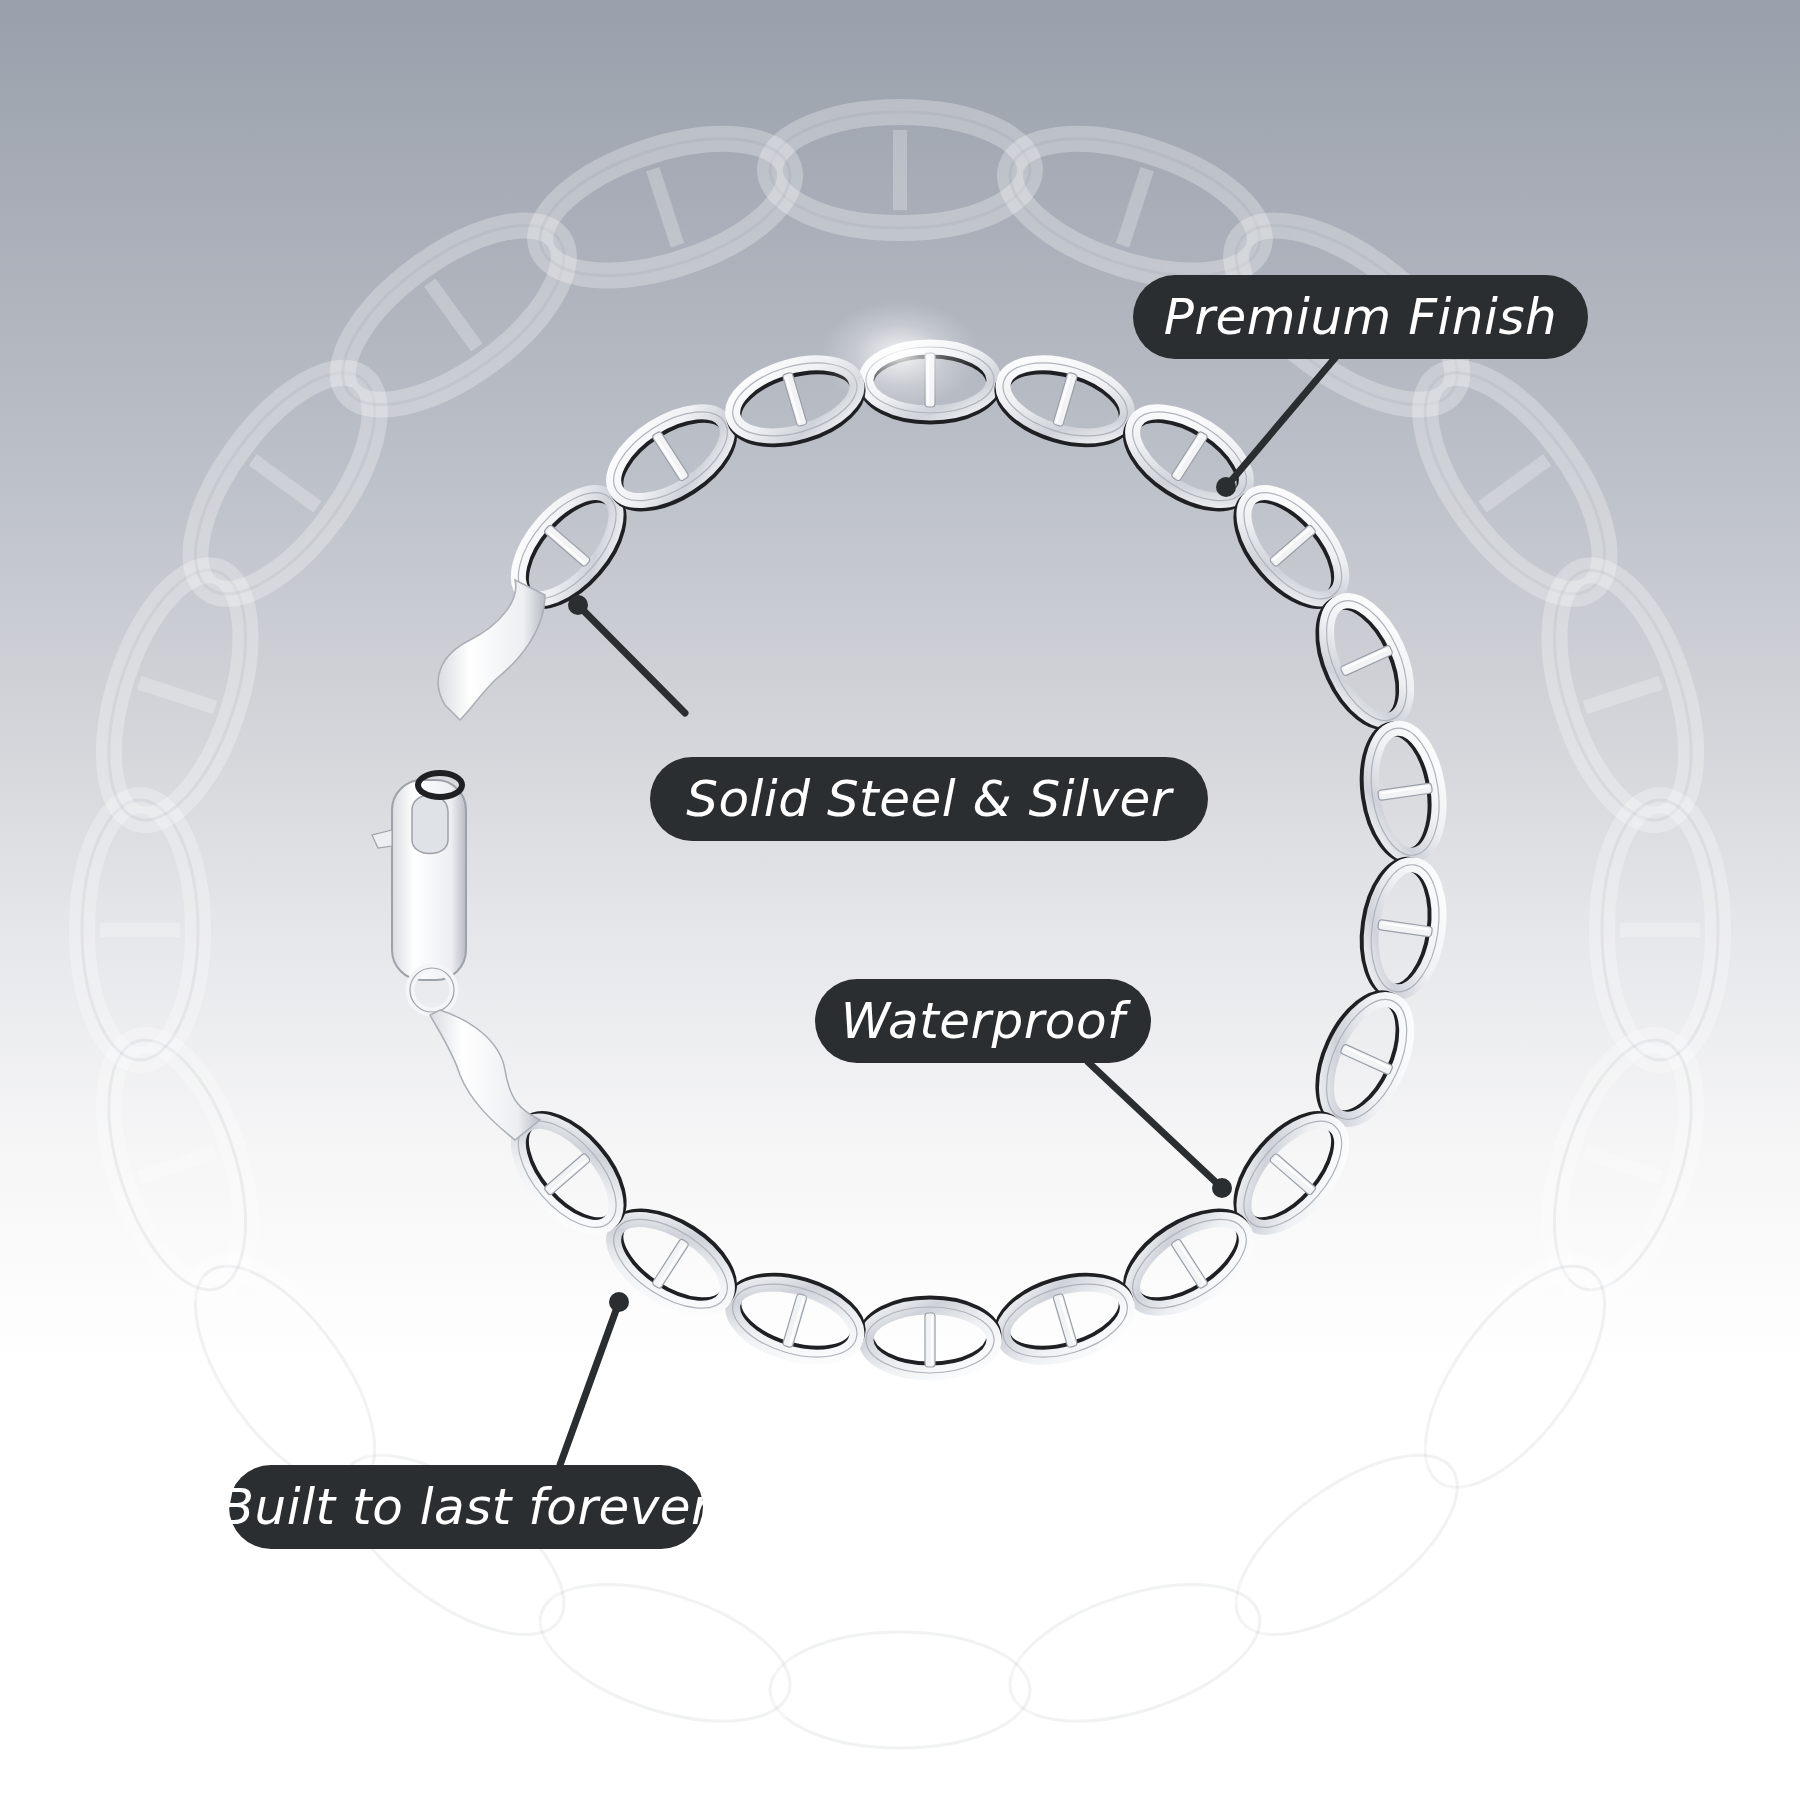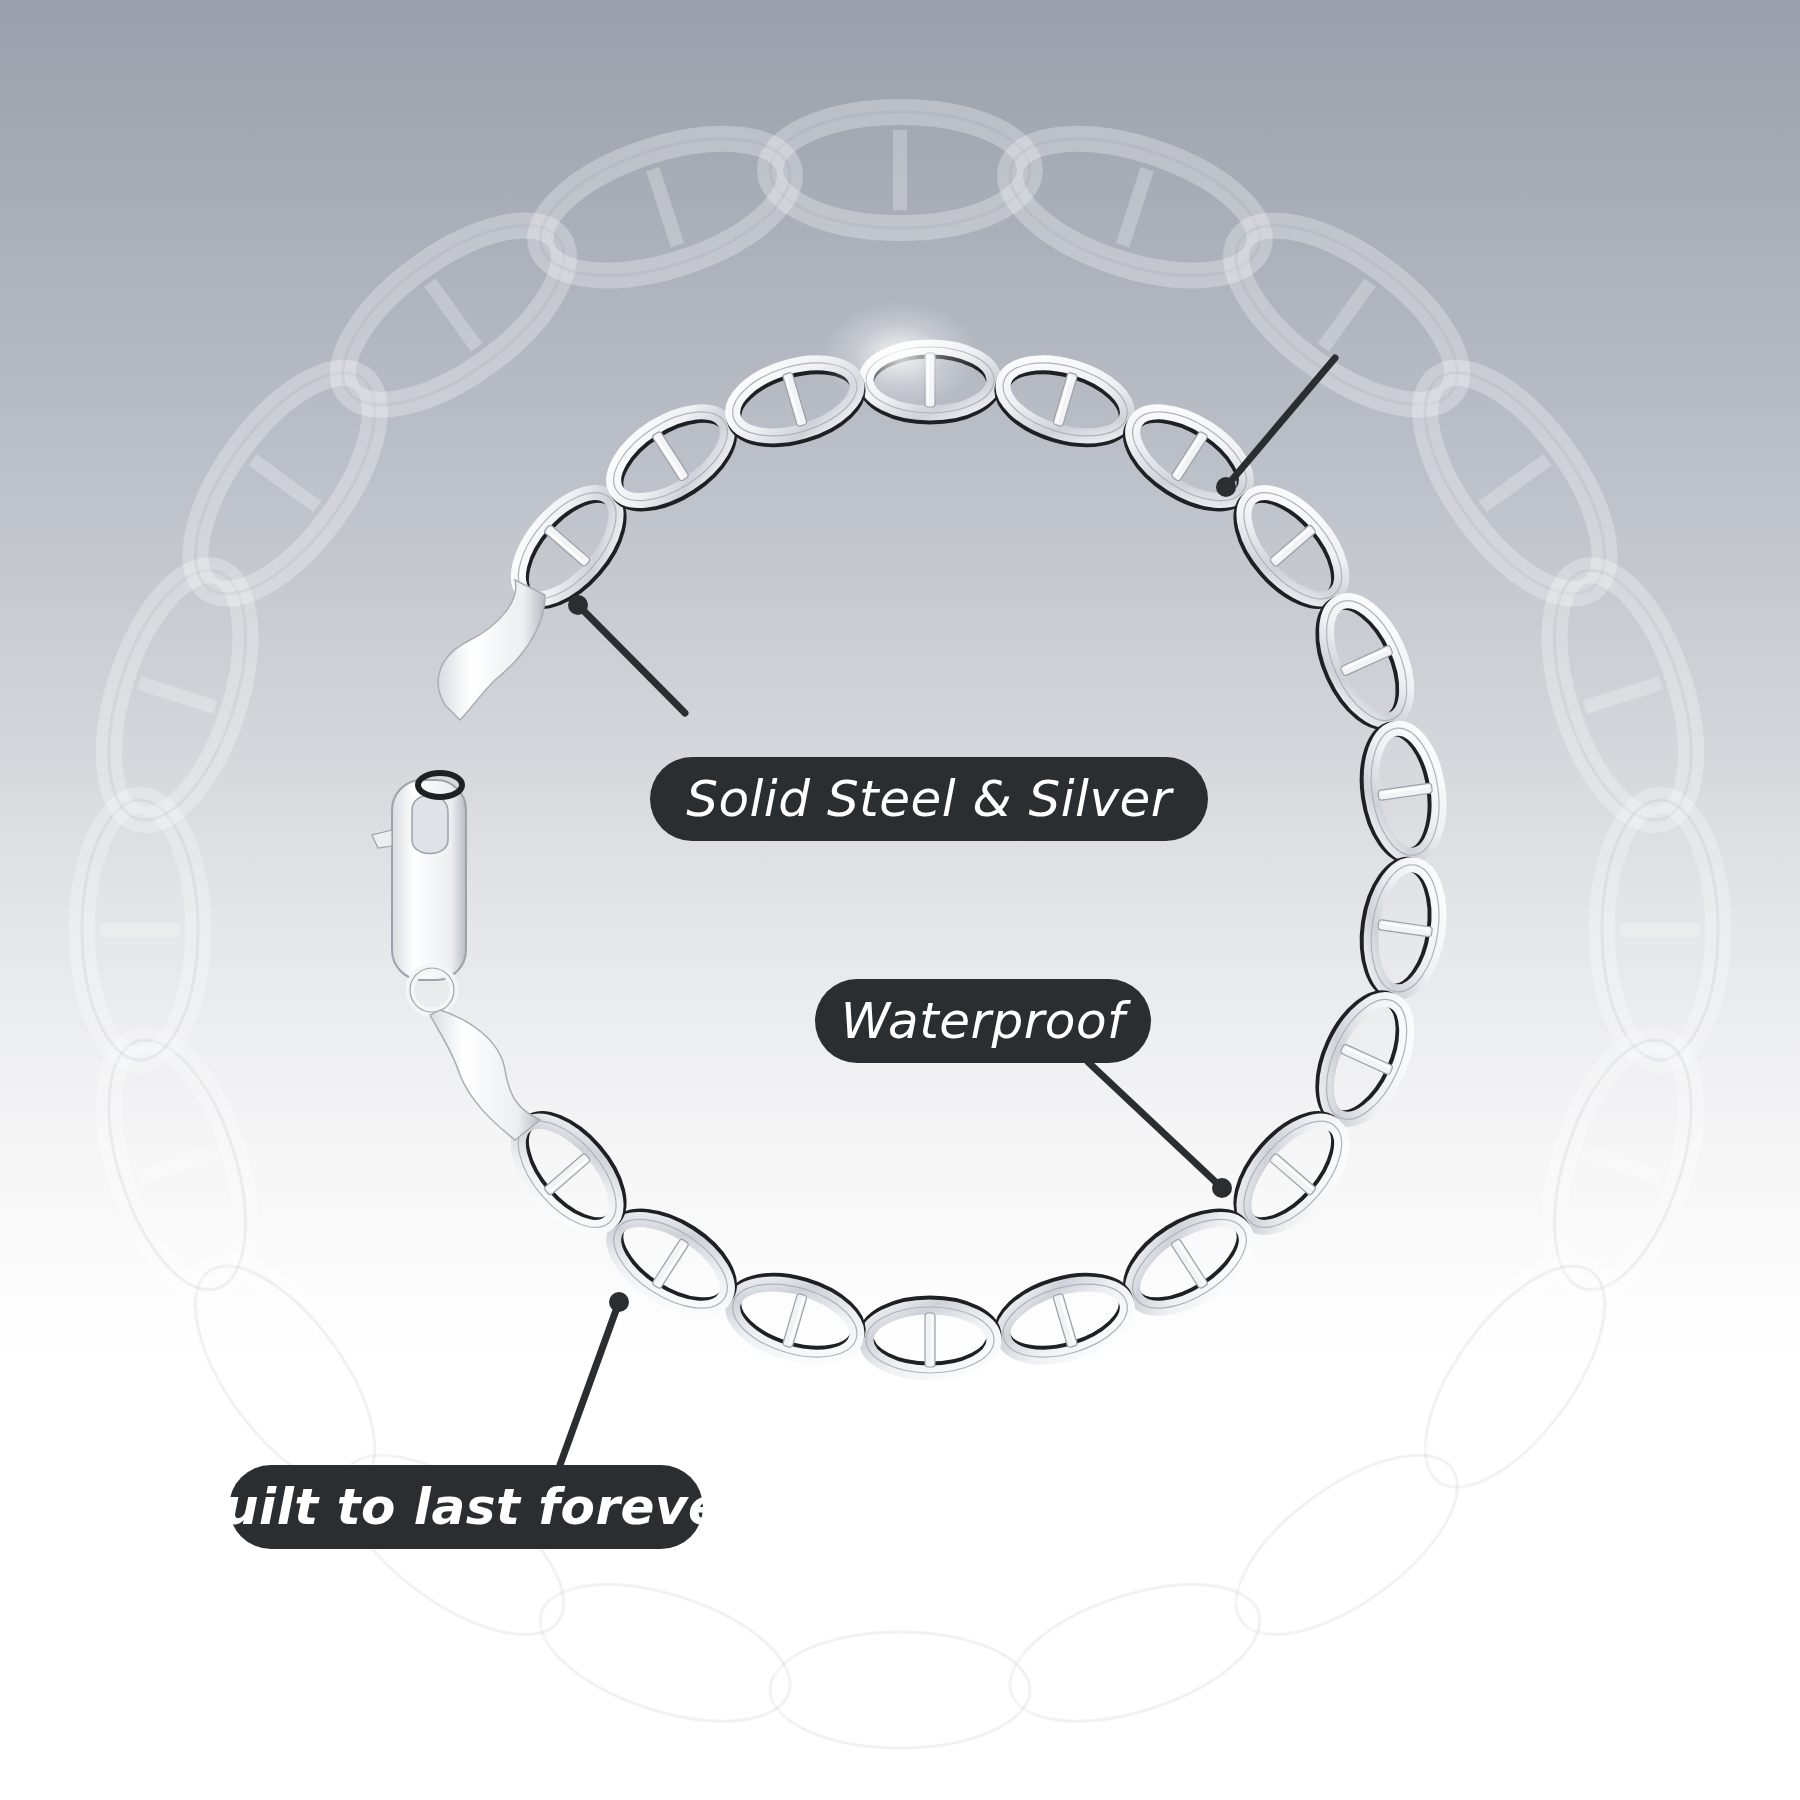--- a/index.html
+++ b/index.html
@@ -46,21 +46,21 @@
       justify-content: center;
       font-style: italic;
       font-size: 50px;
       letter-spacing: 0.5px;
       white-space: nowrap;
       box-sizing: border-box;
     }
     #callout-premium   { left: 1133px; top: 275px;  width: 455px; height: 84px; }
     #callout-solid     { left: 650px;  top: 713px;  width: 558px; height: 84px; margin-top: 44px; }
     #callout-water     { left: 815px;  top: 979px;  width: 336px; height: 84px; }
-    #callout-built     { left: 229px;  top: 1465px; width: 474px; height: 84px; font-weight: bold; }
+    #callout-built     { left: 229px;  top: 1465px; width: 474px; height: 84px; }
   </style>
 </head>
 <body>
 
 <div class="stage">
 
   <svg width="1800" height="1800" viewBox="0 0 1800 1800">
     <defs>
       <g id="ghost-link">
         <ellipse cx="0" cy="0" rx="130" ry="58" fill="none" stroke="rgba(255,255,255,0.28)" stroke-width="26"></ellipse>
@@ -167,20 +167,23 @@
       <line x1="560" y1="1465" x2="619" y2="1302"></line>
     </g>
     <g fill="#2b2e31">
       <circle cx="1226" cy="487" r="10"></circle>
       <circle cx="578" cy="605" r="10"></circle>
       <circle cx="1222" cy="1188" r="10"></circle>
       <circle cx="619" cy="1302" r="10"></circle>
     </g>
   </svg>
 
+  <div class="callout" id="callout-premium">
+    <span>Premium Finish</span>
+  </div>
   <div class="callout" id="callout-solid">
     <span>Solid Steel &amp; Silver</span>
   </div>
   <div class="callout" id="callout-water">
     <span>Waterproof</span>
   </div>
   <div class="callout" id="callout-built">
     <span>Built to last forever</span>
   </div>
 </div>

